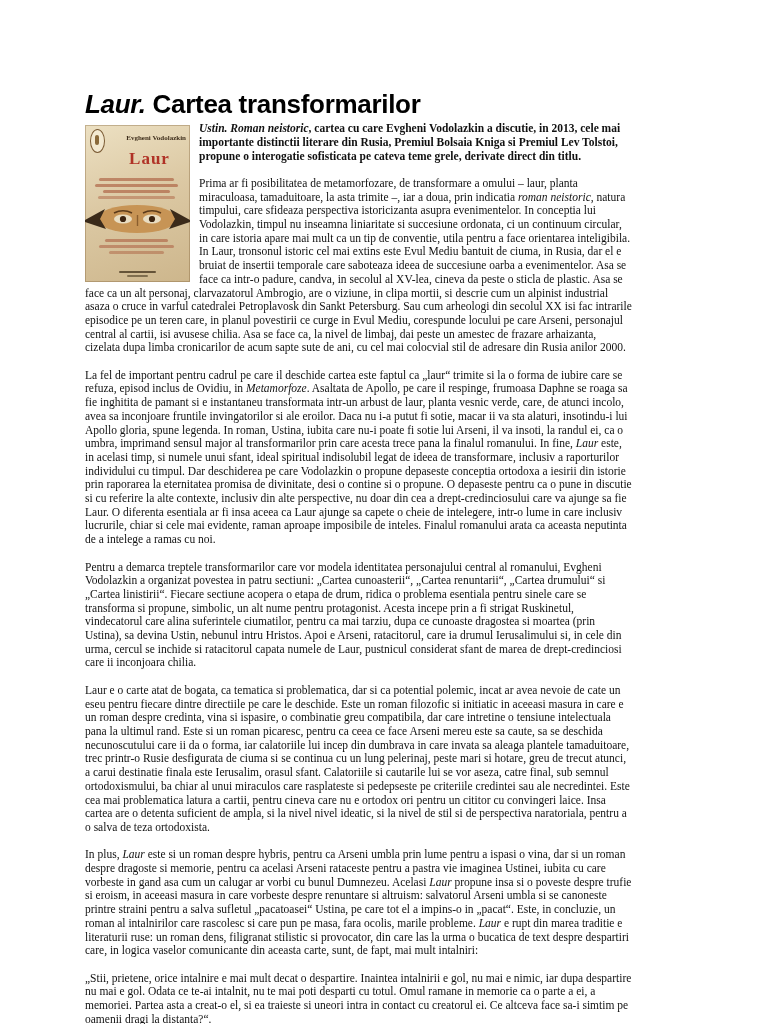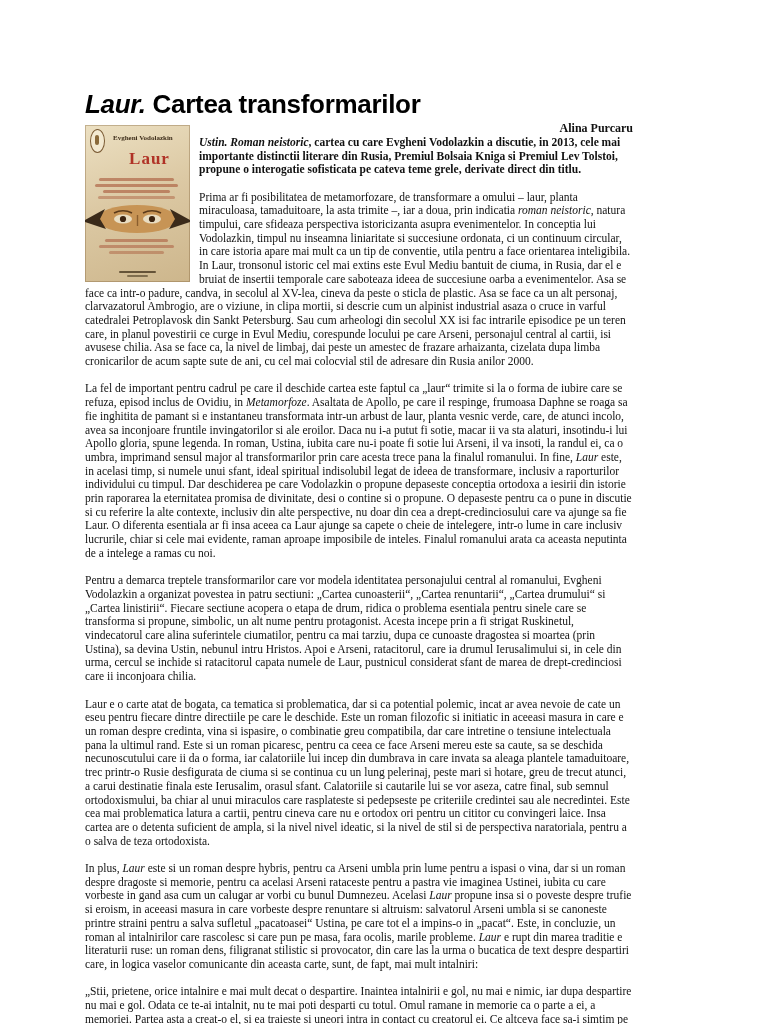--- a/index.html
+++ b/index.html
@@ -53,21 +53,21 @@
     border: 1px solid #7a5a33; border-radius: 50%;
     background: rgba(255,250,235,.45);
   }
   .cover-emblem::after {
     content: ""; position: absolute; left: 4px; top: 5px;
     width: 4px; height: 10px; background: #8a6a3a; border-radius: 2px;
   }
   .cover-author {
     position: absolute; top: 9px; left: 28px; right: 4px;
     font-size: 7px; line-height: 8px; font-weight: bold;
-    color: #3f2f1c; text-align: left;
+    color: #3f2f1c; text-align: right;
   }
   .cover-title {
     position: absolute; top: 27px; left: 24px; right: 0;
     text-align: center;
     font-size: 17px; font-weight: bold; letter-spacing: 1px;
     color: var(--accent, #b03226);
   }
   .orn {
     position: absolute; height: 3px; border-radius: 2px;
     background: #a34a2e; opacity: .55;
@@ -118,21 +118,20 @@
         <path d="M58,9 Q67,4.5 76,9" stroke="#5a3a1a" stroke-width="1.6" fill="none"></path>
         <line x1="52.5" y1="11" x2="52.5" y2="22" stroke="#8a5e2e" stroke-width="1.4"></line>
       </svg>
       <div class="orn o5"></div>
       <div class="orn o6"></div>
       <div class="orn o7"></div>
       <div class="cover-pub"></div>
       <div class="cover-pub2"></div>
     </div>
 
-    <div class="byline">Alina Purcaru</div>
 
   <p class="para bold"><span class="it">Ustin. Roman neistoric</span><span>, cartea cu care Evgheni Vodolazkin a discutie, in 2013, cele mai importante distinctii literare din Rusia, Premiul Bolsaia Kniga si Premiul Lev Tolstoi, propune o interogatie sofisticata pe cateva teme grele, derivate direct din titlu.</span></p>
       <p class="para"><span>Prima ar fi posibilitatea de metamorfozare, de transformare a omului – laur, planta miraculoasa, tamaduitoare, la asta trimite –, iar a doua, prin indicatia </span><span class="it">roman neistoric</span><span>, natura timpului, care sfideaza perspectiva istoricizanta asupra evenimentelor. In conceptia lui Vodolazkin, timpul nu inseamna liniaritate si succesiune ordonata, ci un continuum circular, in care istoria apare mai mult ca un tip de conventie, utila pentru a face orientarea inteligibila. In Laur, tronsonul istoric cel mai extins este Evul Mediu bantuit de ciuma, in Rusia, dar el e bruiat de insertii temporale care saboteaza ideea de succesiune oarba a evenimentelor. Asa se face ca intr-o padure, candva, in secolul al XV-lea, cineva da peste o sticla de plastic. Asa se face ca un alt personaj, clarvazatorul Ambrogio, are o viziune, in clipa mortii, si descrie cum un alpinist industrial asaza o cruce in varful catedralei Petroplavosk din Sankt Petersburg. Sau cum arheologi din secolul XX isi fac intrarile episodice pe un teren care, in planul povestirii ce curge in Evul Mediu, corespunde locului pe care Arseni, personajul central al cartii, isi avusese chilia. Asa se face ca, la nivel de limbaj, dai peste un amestec de frazare arhaizanta, cizelata dupa limba cronicarilor de acum sapte sute de ani, cu cel mai colocvial stil de adresare din Rusia anilor 2000.</span></p>
       <p class="para"><span>La fel de important pentru cadrul pe care il deschide cartea este faptul ca „laur“ trimite si la o forma de iubire care se refuza, episod inclus de Ovidiu, in </span><span class="it">Metamorfoze</span><span>. Asaltata de Apollo, pe care il respinge, frumoasa Daphne se roaga sa fie inghitita de pamant si e instantaneu transformata intr-un arbust de laur, planta vesnic verde, care, de atunci incolo, avea sa inconjoare fruntile invingatorilor si ale eroilor. Daca nu i-a putut fi sotie, macar ii va sta alaturi, insotindu-i lui Apollo gloria, spune legenda. In roman, Ustina, iubita care nu-i poate fi sotie lui Arseni, il va insoti, la randul ei, ca o umbra, imprimand sensul major al transformarilor prin care acesta trece pana la finalul romanului. In fine, </span><span class="it">Laur</span><span> este, in acelasi timp, si numele unui sfant, ideal spiritual indisolubil legat de ideea de transformare, inclusiv a raporturilor individului cu timpul. Dar deschiderea pe care Vodolazkin o propune depaseste conceptia ortodoxa a iesirii din istorie prin raporarea la eternitatea promisa de divinitate, desi o contine si o propune. O depaseste pentru ca o pune in discutie si cu referire la alte contexte, inclusiv din alte perspective, nu doar din cea a drept-credinciosului care va ajunge sa fie Laur. O diferenta esentiala ar fi insa aceea ca Laur ajunge sa capete o cheie de intelegere, intr-o lume in care inclusiv lucrurile, chiar si cele mai evidente, raman aproape imposibile de inteles. Finalul romanului arata ca aceasta neputinta de a intelege a ramas cu noi.</span></p>
       <p class="para"><span>Pentru a demarca treptele transformarilor care vor modela identitatea personajului central al romanului, Evgheni Vodolazkin a organizat povestea in patru sectiuni: „Cartea cunoasterii“, „Cartea renuntarii“, „Cartea drumului“ si „Cartea linistirii“. Fiecare sectiune acopera o etapa de drum, ridica o problema esentiala pentru sinele care se transforma si propune, simbolic, un alt nume pentru protagonist. Acesta incepe prin a fi strigat Ruskinetul, vindecatorul care alina suferintele ciumatilor, pentru ca mai tarziu, dupa ce cunoaste dragostea si moartea (prin Ustina), sa devina Ustin, nebunul intru Hristos. Apoi e Arseni, ratacitorul, care ia drumul Ierusalimului si, in cele din urma, cercul se inchide si ratacitorul capata numele de Laur, pustnicul considerat sfant de marea de drept-credinciosi care ii inconjoara chilia.</span></p>
       <p class="para"><span>Laur e o carte atat de bogata, ca tematica si problematica, dar si ca potential polemic, incat ar avea nevoie de cate un eseu pentru fiecare dintre directiile pe care le deschide. Este un roman filozofic si initiatic in aceeasi masura in care e un roman despre credinta, vina si ispasire, o combinatie greu compatibila, dar care intretine o tensiune intelectuala pana la ultimul rand. Este si un roman picaresc, pentru ca ceea ce face Arseni mereu este sa caute, sa se deschida necunoscutului care ii da o forma, iar calatoriile lui incep din dumbrava in care invata sa aleaga plantele tamaduitoare, trec printr-o Rusie desfigurata de ciuma si se continua cu un lung pelerinaj, peste mari si hotare, greu de trecut atunci, a carui destinatie finala este Ierusalim, orasul sfant. Calatoriile si cautarile lui se vor aseza, catre final, sub semnul ortodoxismului, ba chiar al unui miraculos care rasplateste si pedepseste pe criteriile credintei sau ale necredintei. Este cea mai problematica latura a cartii, pentru cineva care nu e ortodox ori pentru un cititor cu convingeri laice. Insa cartea are o detenta suficient de ampla, si la nivel nivel ideatic, si la nivel de stil si de perspectiva naratoriala, pentru a o salva de teza ortodoxista.</span></p>
       <p class="para"><span>In plus, </span><span class="it">Laur</span><span> este si un roman despre hybris, pentru ca Arseni umbla prin lume pentru a ispasi o vina, dar si un roman despre dragoste si memorie, pentru ca acelasi Arseni rataceste pentru a pastra vie imaginea Ustinei, iubita cu care vorbeste in gand asa cum un calugar ar vorbi cu bunul Dumnezeu. Acelasi </span><span class="it">Laur</span><span> propune insa si o poveste despre trufie si eroism, in aceeasi masura in care vorbeste despre renuntare si altruism: salvatorul Arseni umbla si se canoneste printre straini pentru a salva sufletul „pacatoasei“ Ustina, pe care tot el a impins-o in „pacat“. Este, in concluzie, un roman al intalnirilor care rascolesc si care pun pe masa, fara ocolis, marile probleme. </span><span class="it">Laur</span><span> e rupt din marea traditie e literaturii ruse: un roman dens, filigranat stilistic si provocator, din care las la urma o bucatica de text despre despartiri care, in logica vaselor comunicante din aceasta carte, sunt, de fapt, mai mult intalniri:</span></p>
       <p class="para"><span>„Stii, prietene, orice intalnire e mai mult decat o despartire. Inaintea intalnirii e gol, nu mai e nimic, iar dupa despartire nu mai e gol. Odata ce te-ai intalnit, nu te mai poti desparti cu totul. Omul ramane in memorie ca o parte a ei, a memoriei. Partea asta a creat-o el, si ea traieste si uneori intra in contact cu creatorul ei. Ce altceva face sa-i simtim pe oamenii dragi la distanta?“.</span></p>
     </div>
 

